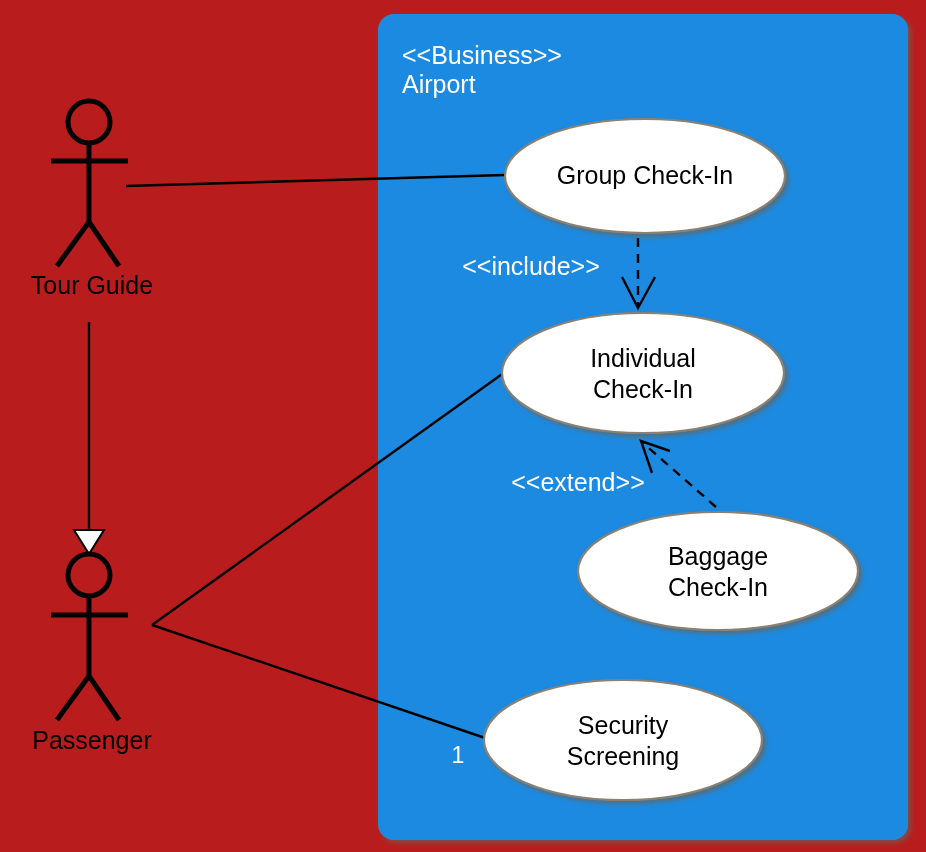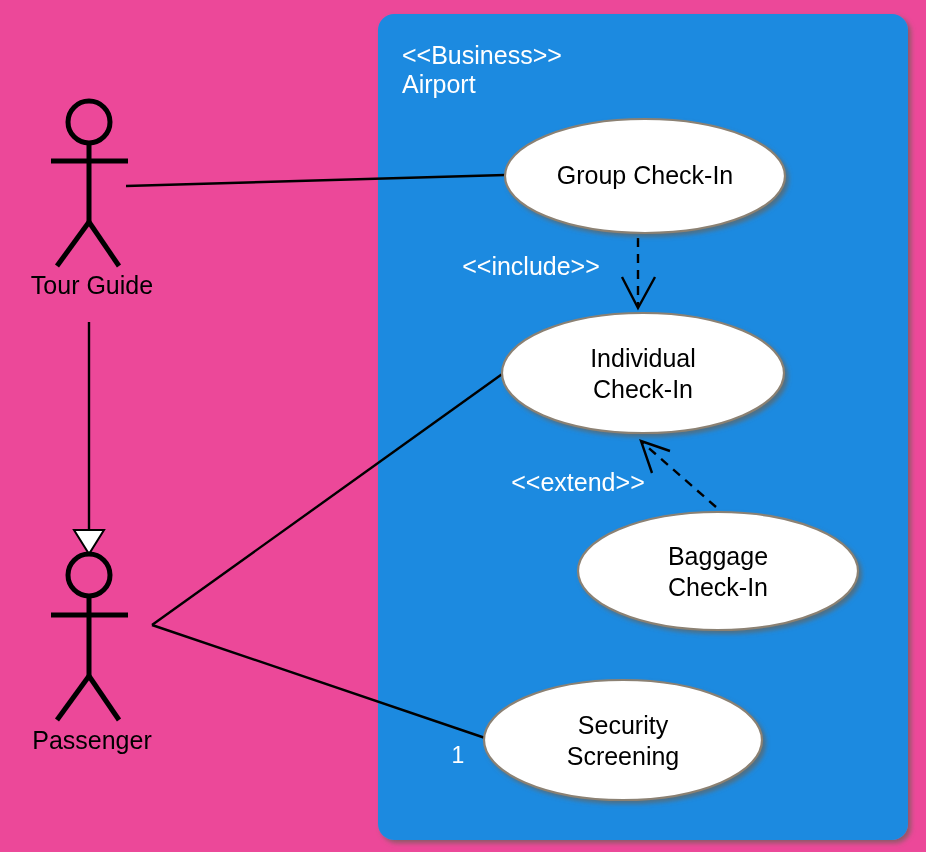--- a/index.html
+++ b/index.html
@@ -11,21 +11,21 @@
   body {
     font-family: "Liberation Sans", sans-serif;
     width: 926px;
     height: 852px;
     overflow: hidden;
   }
   #diagram-root {
     position: relative;
     width: 926px;
     height: 852px;
-    background: #ec4899;
+    background: #b91c1c;
   }
   svg.canvas {
     position: absolute;
     top: 0;
     left: 0;
     width: 926px;
     height: 852px;
     display: block;
   }
   text {

